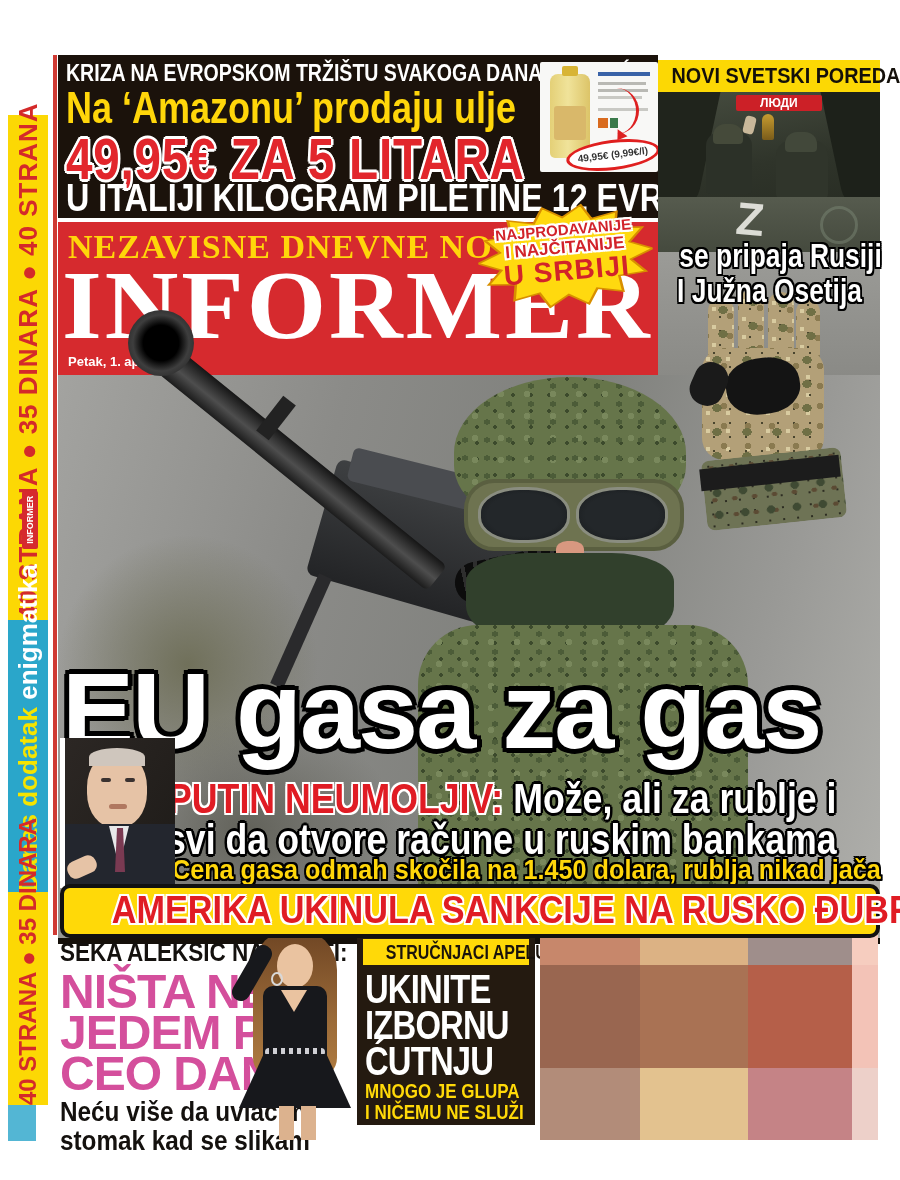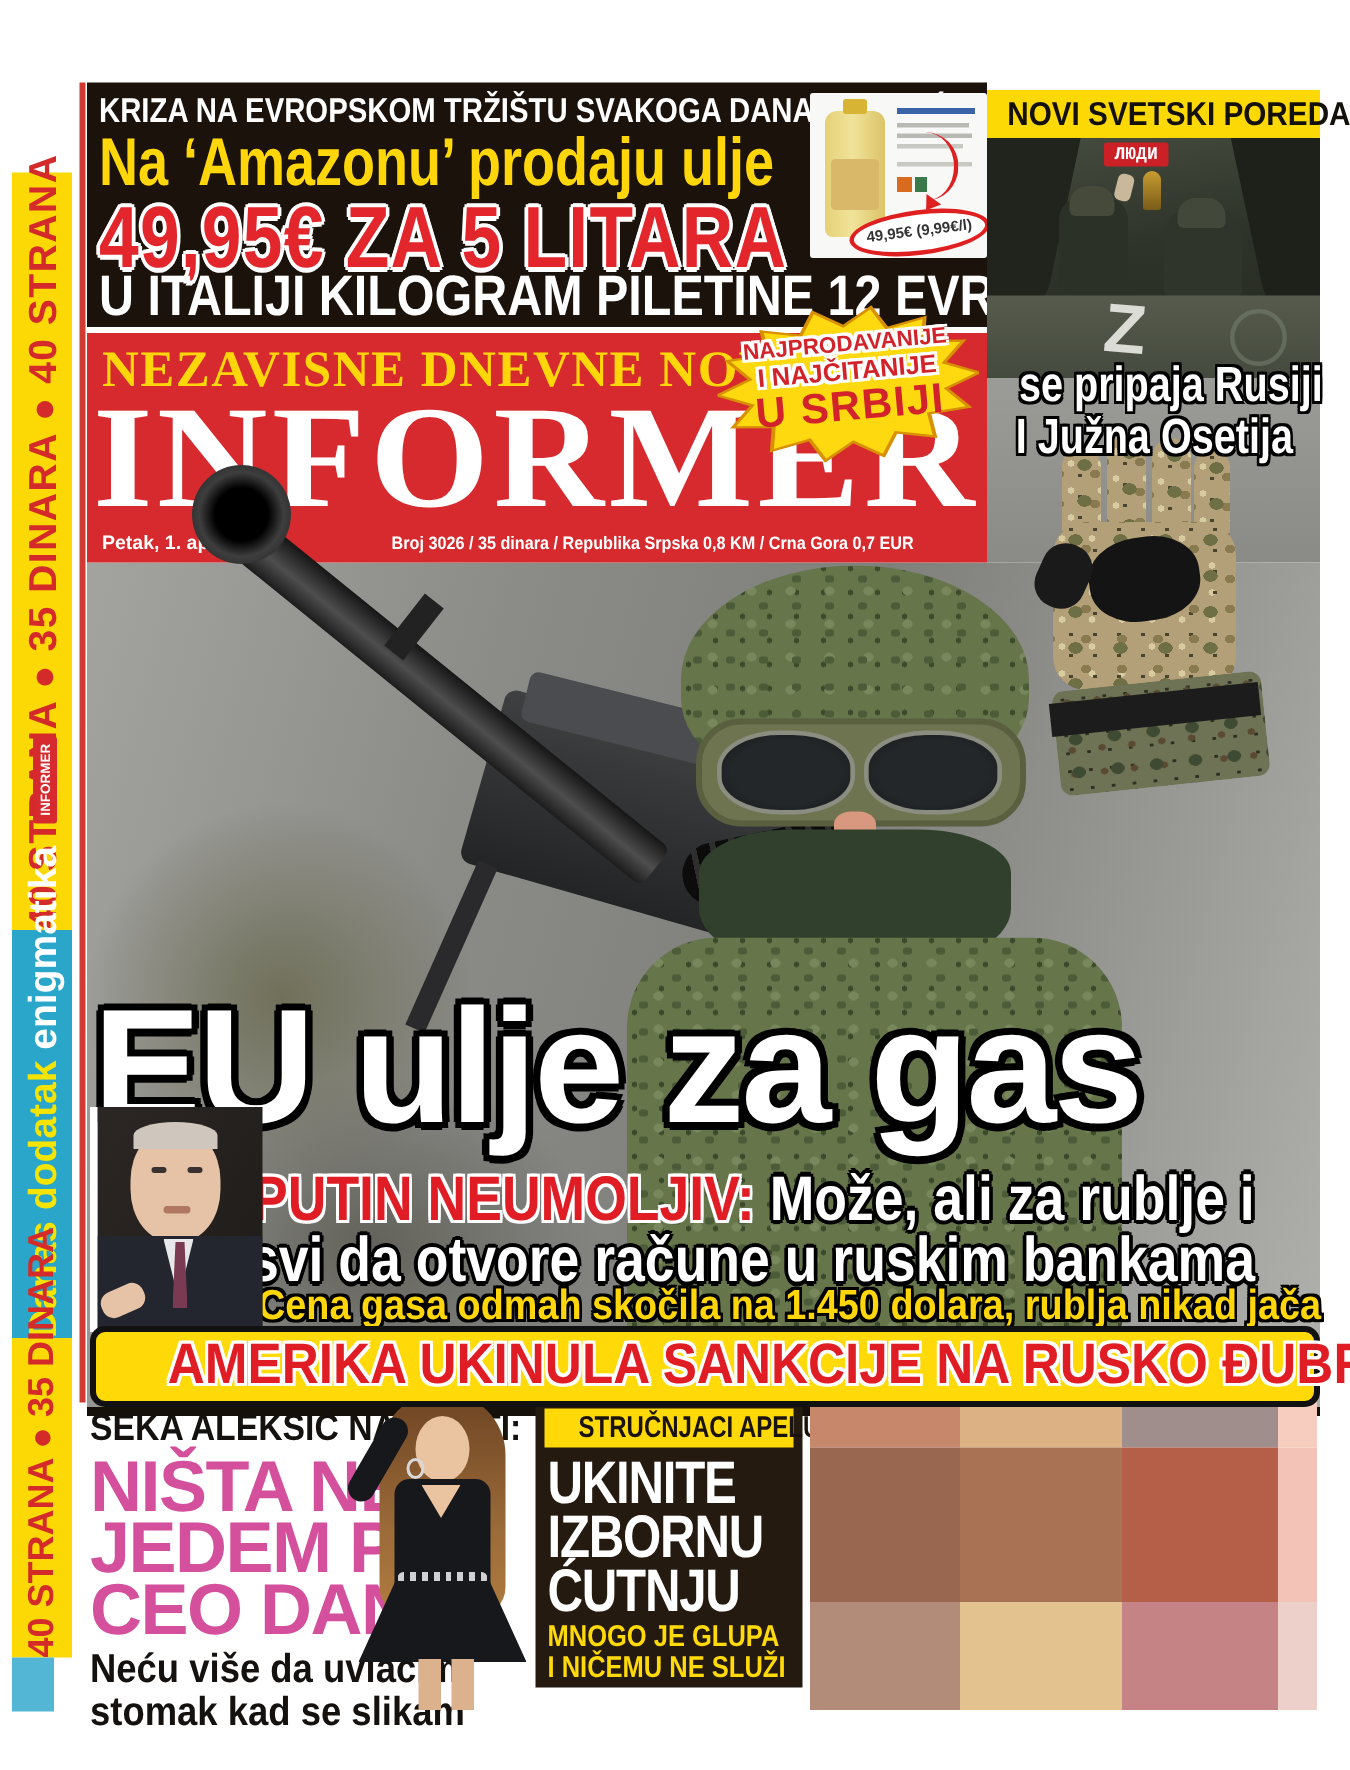--- a/index.html
+++ b/index.html
@@ -94,21 +94,21 @@
     <div class="abs" style="left:175px;top:-10px;width:70px;height:130px;background:#1d211a;transform:rotate(-12deg);border-radius:0 0 0 30px;"></div>
     <div class="abs" style="left:48px;top:40px;width:46px;height:62px;background:#2c3128;border-radius:14px 14px 4px 4px;"></div>
     <div class="abs" style="left:55px;top:32px;width:30px;height:20px;background:#454a3a;border-radius:12px 12px 4px 4px;"></div>
     <div class="abs" style="left:86px;top:24px;width:11px;height:18px;background:#c9b89a;border-radius:4px;transform:rotate(14deg);"></div>
     <div class="abs" style="left:118px;top:48px;width:52px;height:58px;background:#30352b;border-radius:16px 16px 4px 4px;"></div>
     <div class="abs" style="left:127px;top:40px;width:32px;height:20px;background:#42483a;border-radius:12px 12px 4px 4px;"></div>
     <div class="abs" style="left:104px;top:22px;width:12px;height:26px;background:linear-gradient(#c79c30,#7a5c1a);border-radius:6px 6px 2px 2px;"></div>
     <div class="abs" style="left:0;top:105px;width:222px;height:55px;background:linear-gradient(#565b4e,#454a3e);"></div>
     <div class="abs b" style="left:78px;top:100px;font-size:46px;color:#e8e8e2;transform:rotate(5deg);opacity:.92;">Z</div>
     <div class="abs" style="left:162px;top:114px;width:32px;height:32px;border:3px solid #7a8573;border-radius:50%;opacity:.5;"></div>
-    <div class="abs b" style="left:78px;top:3px;background:#cc2027;color:#fff;font-size:12px;padding:1px 7px;border-radius:2px;font-family:Liberation Mono, monospace;">ЛЮДИ</div>
+    <div class="abs b" style="left:78px;top:3px;background:#cc2027;color:#fff;font-size:12px;padding:1px 24px;border-radius:2px;">ЛЮДИ</div>
   </div>
 
   <div class="abs" style="left:658px;top:252px;width:222px;height:123px;background:linear-gradient(#9b9b97,#8a8a86);"></div>
 
   <div class="abs b" style="left:654px;top:238px;width:230px;text-align:center;color:#fff;font-size:33px;line-height:35px;z-index:7;">
     <div class="sh-b2"><span class="condc8" style="display:inline-block;">se pripaja Rusiji</span></div>
     <div class="sh-b2"><span class="condc8" style="display:inline-block;">I Južna Osetija</span></div>
   </div>
 
   <div class="abs" style="left:58px;top:375px;width:822px;height:563px;background:linear-gradient(105deg,#a3a3a0 0%,#8b8b88 30%,#7f807c 55%,#999996 80%,#b0b0ac 100%);overflow:hidden;border-bottom:6px solid #15100a;">
@@ -140,38 +140,37 @@
     <div class="abs" style="left:28px;top:62px;width:74px;height:56px;background:#141414;border-radius:45%;transform:rotate(-8deg);"></div>
     <div class="abs" style="left:-6px;top:66px;width:34px;height:44px;background:#1a1a1a;border-radius:16px;transform:rotate(24deg);"></div>
     <div class="abs camo-fleck" style="left:6px;top:158px;width:140px;height:70px;transform:rotate(-6deg);border-radius:8px;"></div>
     <div class="abs" style="left:2px;top:166px;width:140px;height:22px;background:#1c1c1c;transform:rotate(-6deg);"></div>
   </div>
 
   <div class="abs" style="left:58px;top:222px;width:600px;height:153px;background:#d62a2e;z-index:5;">
     <div class="abs b serif" style="left:10px;top:6px;font-size:34px;color:#ffd60a;letter-spacing:1px;">NEZAVISNE DNEVNE NOVINE</div>
     <div class="abs b serif" style="left:4px;top:28px;font-size:102px;color:#fff;letter-spacing:3px;transform:scaleY(.95);transform-origin:left top;">INFORMER</div>
     <div class="abs b" style="left:10px;bottom:6px;font-size:13px;color:#fff;">Petak, 1. april</div>
-    <div class="abs b" style="right:10px;bottom:6px;font-size:12px;color:#fff;"><span class="cond9" style="display:inline-block;">Broj 3026 / 35 dinara / Republika Srpska 0,8 KM / Crna Gora 0,7 EUR</span></div>
   </div>
 
   <div class="abs" style="left:478px;top:205px;width:175px;height:102px;z-index:8;transform:rotate(-5deg);">
     <svg width="175" height="102" viewBox="0 0 100 100" preserveAspectRatio="none" style="position:absolute;left:0;top:0;">
       <polygon points="100,50 87.1,58.5 95.1,71.7 79.7,73.7 81.2,89.1 66.5,84.2 61.1,98.7 50,88 38.9,98.7 33.5,84.2 18.8,89.1 20.3,73.7 4.9,71.7 12.9,58.5 0,50 12.9,41.5 4.9,28.3 20.3,26.3 18.8,10.9 33.5,15.8 38.9,1.3 50,12 61.1,1.3 66.5,15.8 81.2,10.9 79.7,26.3 95.1,28.3 87.1,41.5" fill="#ffd90f" stroke="#d88f00" stroke-width="1.5"></polygon>
     </svg>
     <div class="abs b sh-w2" style="left:0;top:16px;width:175px;text-align:center;font-size:15px;color:#d2232a;">NAJPRODAVANIJE</div>
     <div class="abs b sh-w2" style="left:0;top:33px;width:175px;text-align:center;font-size:17px;color:#d2232a;">I NAJČITANIJE</div>
     <div class="abs b" style="left:0;top:50px;width:175px;text-align:center;font-size:28px;color:#d2232a;letter-spacing:1px;">U SRBIJI</div>
   </div>
 
   <div class="abs" style="left:158px;top:332px;width:372px;height:32px;background:linear-gradient(#161616,#4e4e4e 55%,#1c1c1c);transform:rotate(39deg);transform-origin:left top;z-index:6;border-radius:6px;"></div>
   <div class="abs" style="left:128px;top:310px;width:66px;height:66px;background:radial-gradient(#000 38%,#3e3e3e 60%,#1a1a1a);border-radius:50%;z-index:6;"></div>
   <div class="abs" style="left:268px;top:396px;width:16px;height:44px;background:#222;transform:rotate(38deg);z-index:6;"></div>
 
 
-  <div class="abs b sh-b5 nw" style="left:62px;top:648px;font-size:108px;color:#fff;letter-spacing:-2px;z-index:8;">EU ulje za gas</div>
+  <div class="abs b sh-b5 nw" style="left:62px;top:648px;font-size:108px;color:#fff;letter-spacing:-2px;z-index:8;">EU gasa za gas</div>
 
   <div class="abs b nw" style="left:168px;top:775px;font-size:42px;z-index:9;transform:scaleX(.85);transform-origin:left center;">
     <span class="sh-w2" style="color:#e01c24;">PUTIN NEUMOLJIV:</span><span class="sh-b3" style="color:#fff;"> Može, ali za rublje i</span>
   </div>
   <div class="abs b nw sh-b3" style="left:166px;top:816px;font-size:42px;color:#fff;z-index:9;transform:scaleX(.85);transform-origin:left center;">svi da otvore račune u ruskim bankama</div>
   <div class="abs b nw sh-b2" style="left:172px;top:854px;font-size:28px;color:#ffd60a;z-index:9;transform:scaleX(.9);transform-origin:left center;">Cena gasa odmah skočila na 1.450 dolara, rublja nikad jača</div>
 
   <div class="abs" style="left:60px;top:738px;width:110px;height:150px;background:linear-gradient(120deg,#2c2724,#1e1b18);border-left:5px solid #fff;z-index:10;overflow:hidden;">
     <div class="abs" style="left:22px;top:14px;width:60px;height:76px;background:#e6c3a6;border-radius:46%;"></div>
     <div class="abs" style="left:24px;top:10px;width:56px;height:18px;background:#cfc6bd;border-radius:50% 50% 0 0;"></div>

